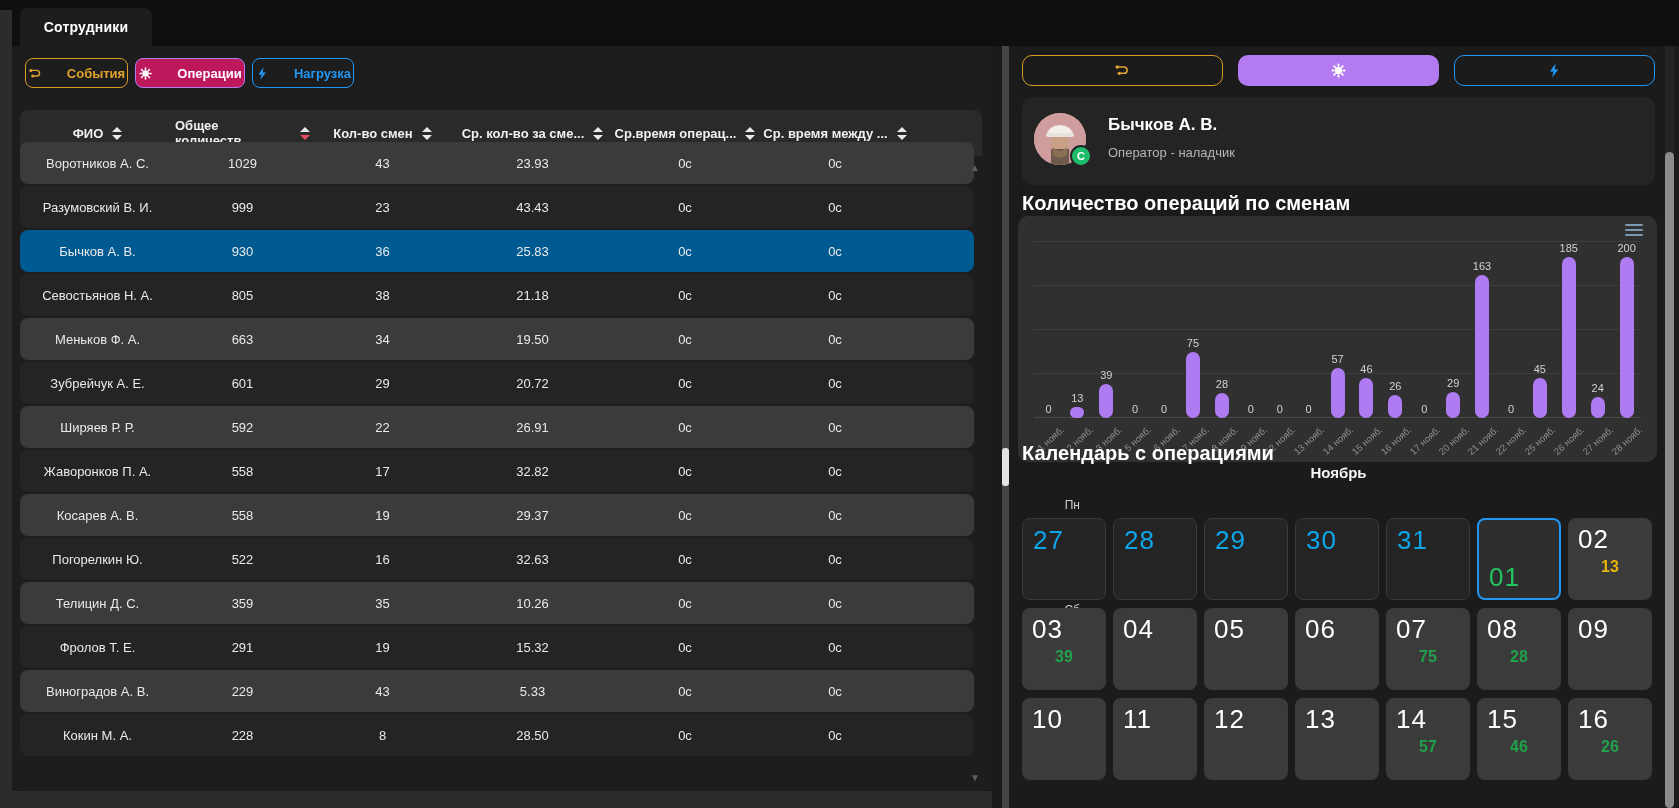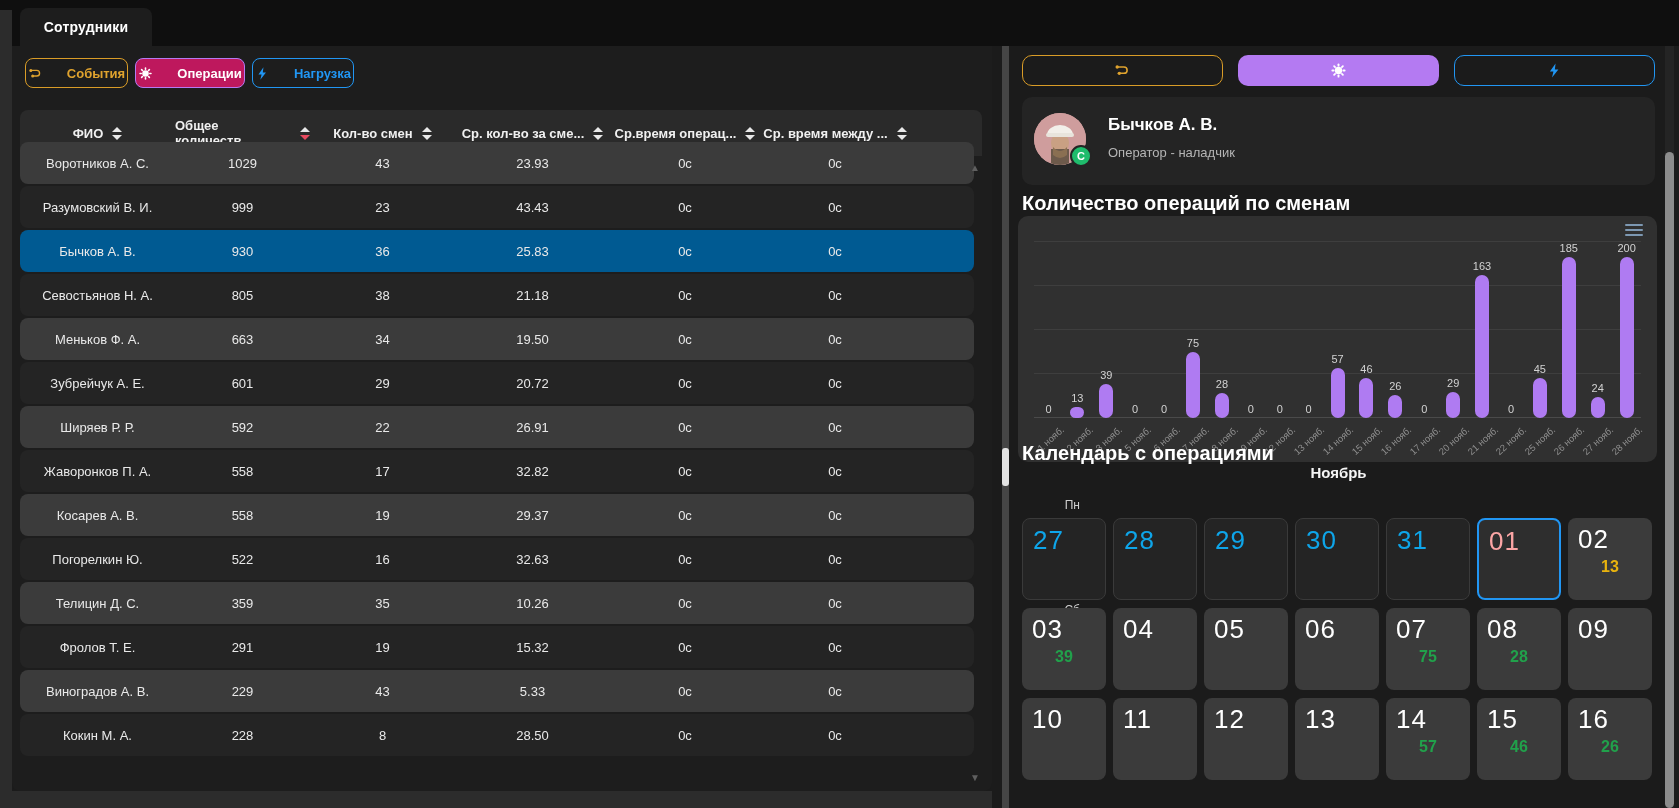--- a/index.html
+++ b/index.html
@@ -89,21 +89,21 @@
     font-size:9.5px; color:#8f8f8f; white-space:nowrap; }
 
   .cal-month { position:absolute; left:1022px; top:464px; width:633px; text-align:center; font-size:15px; font-weight:700; color:#f5f5f5; }
   .cal-weekdays { position:absolute; left:1022px; top:498px; width:633px; display:flex; gap:7px;flex-direction:column; }
   .cal-weekdays div { width:84px; text-align:right; padding-right:26px; font-size:12px; color:#cfcfcf; }
   .cal-grid { position:absolute; left:1022px; top:518px; width:640px; display:flex; flex-wrap:wrap; gap:8px 7px; }
   .cell { width:84px; height:82px; border-radius:8px; position:relative; cursor:pointer; }
   .cell .day { position:absolute; left:10px; top:6px; font-size:26px; font-weight:400; letter-spacing:1px; }
   .cell.cur { background:#3b3b3b; } .cell.cur .day { color:#ffffff; }
   .cell.muted { background:#242424; border:1px solid #3a3a3a; } .cell.muted .day { color:#0ea5e9; }
-  .cell.today { background:#2e2e2e; border:2px solid #2196f3; } .cell.today .day { color:#fca5a5; }
+  .cell.today { background:#2e2e2e; border:2px solid #2196f3; } .cell.today .day { color:#22c55e;margin-top:36px; }
   .cell .count { position:absolute; left:0; right:0; top:40px; text-align:center; font-size:16px; font-weight:700; }
   .count.green { color:#21a14b; } .count.yellow { color:#e8b30e; }
 </style>
 </head>
 <body>
 
 <svg width="0" height="0" style="position:absolute">
   <defs>
     <g id="ic-route">
         <path d="M5 7 h9 a4.5 4.5 0 0 1 0 9 h-7" fill="none" stroke="currentColor" stroke-width="2.2" stroke-linecap="round"></path>

